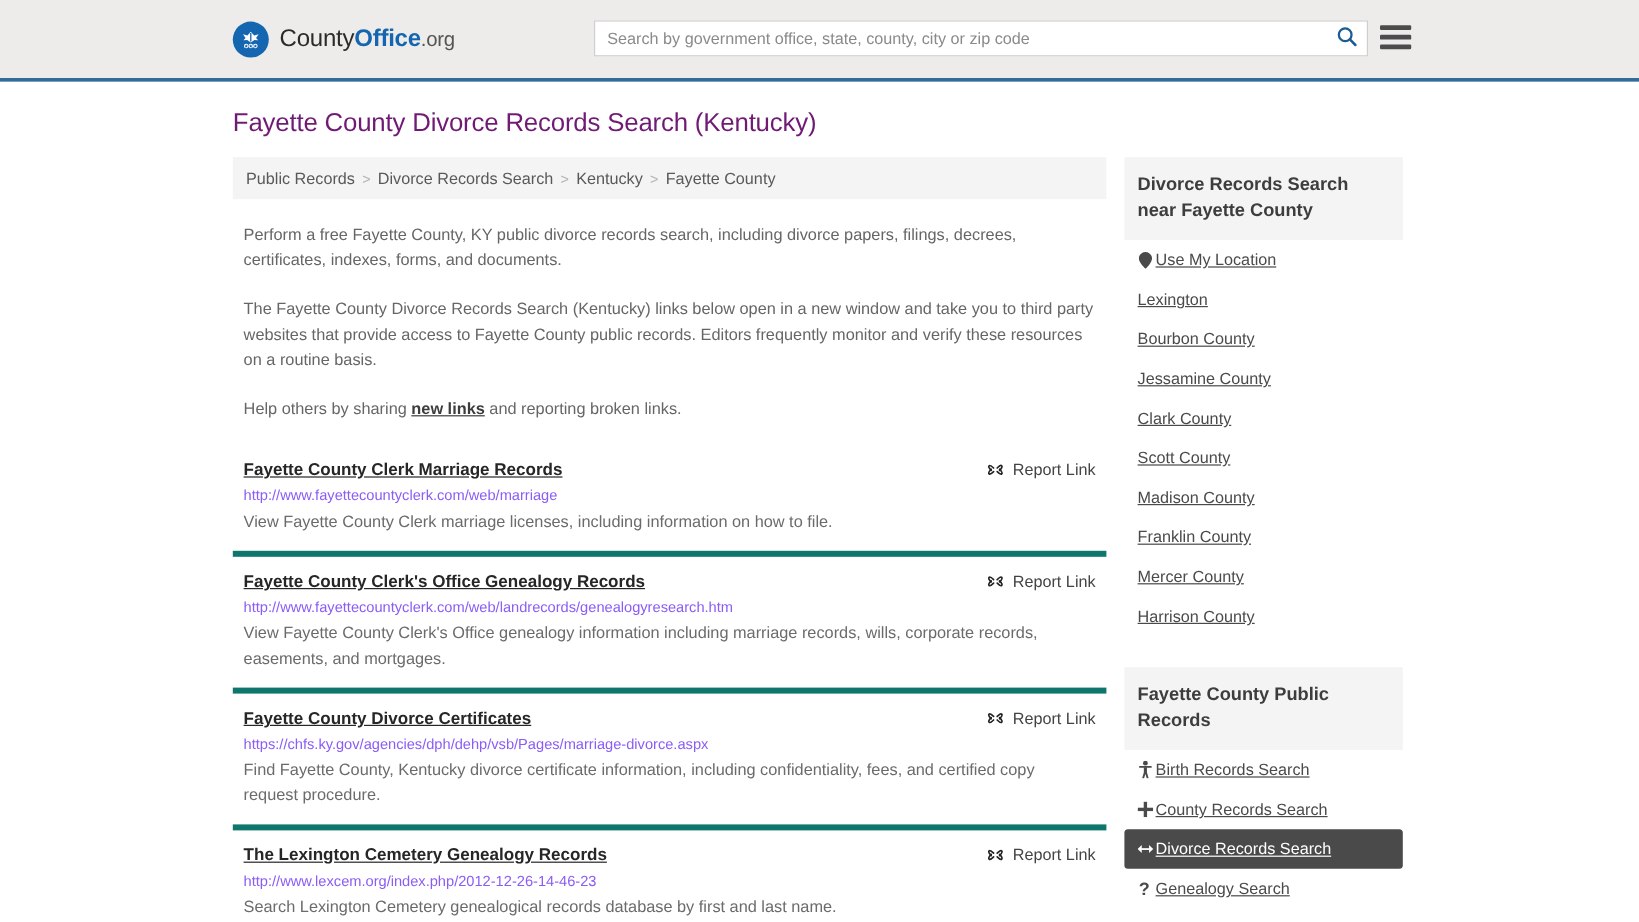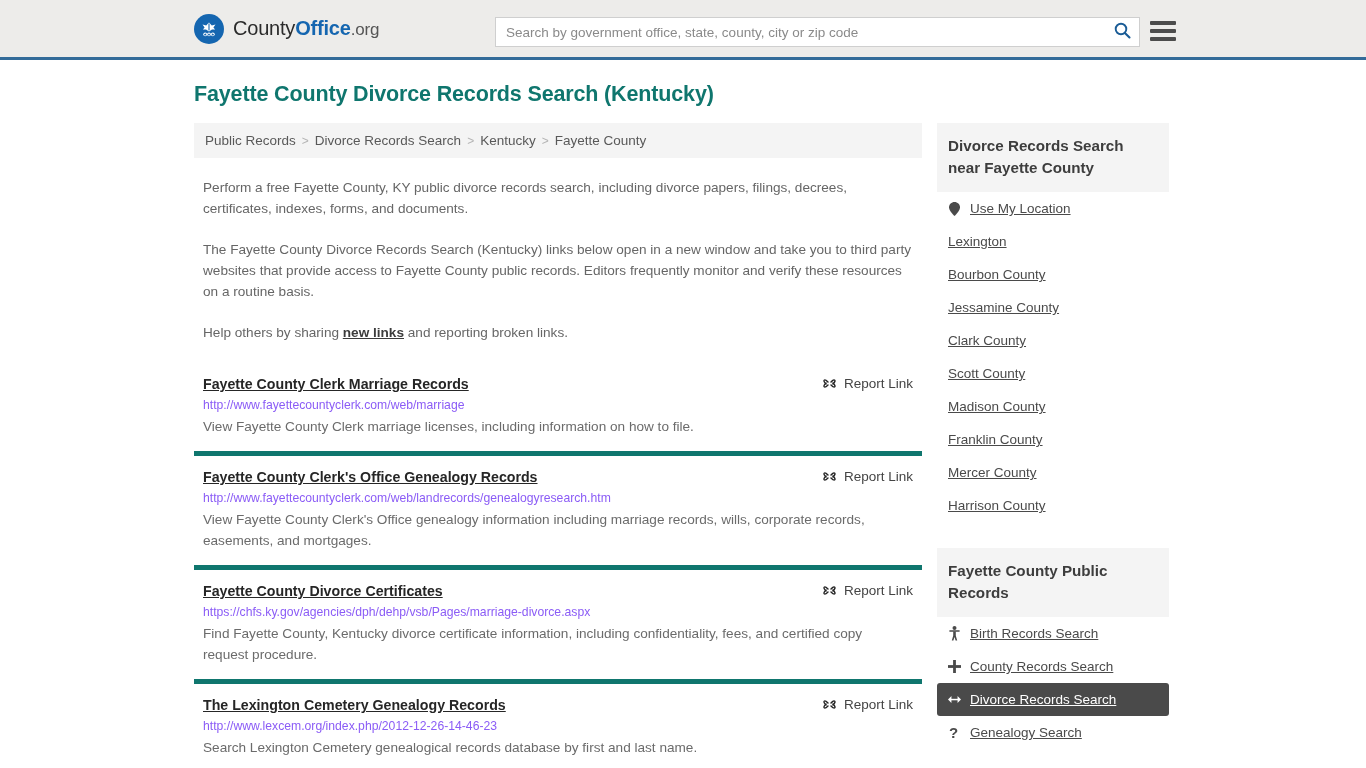--- a/index.html
+++ b/index.html
@@ -7,21 +7,21 @@
     margin: 0; padding: 0;
     width: 1366px; height: 768px;
     overflow: hidden;
     background: #ffffff;
     font-family: "Liberation Sans", sans-serif;
     color: #444;
   }
 
   
   .site-header {
-    height: 60px;
+    height: 68px;
     background: #edecea;
     border-bottom: 3px solid #336b99;
     display: flex;
     align-items: center;
     position: relative;
   }
   .brand {
     display: flex;
     align-items: center;
     margin-left: 194px;
@@ -97,22 +97,22 @@
   }
 
   
   .page {
     width: 1366px;
     padding: 0 194px 0 194px;
     position: relative;
   }
   .page-title {
     font-size: 21.5px;
-    font-weight: bold;
-    color: #0f766e;
+    font-weight: normal;
+    color: #701a75;
     margin: 22px 0 6px 0;
     letter-spacing: -0.15px;
   }
   .content-row {
     display: flex;
     gap: 15px;
     margin-top: 16px;
     align-items: flex-start;
   }
   .main-col { width: 728px; flex: none; }
@@ -209,21 +209,21 @@
     font-size: 15.2px;
     font-weight: bold;
     line-height: 22px;
     padding: 12px 11px 13px 11px;
   }
   .side-list { padding: 0; margin: 0; list-style: none; }
   .side-list li { margin: 0; }
   .side-item {
     display: flex;
     align-items: center;
-    gap: 9px;
+    gap: 2px;
     padding: 9px 11px 9px 11px;
     text-decoration: none;
     color: #4a4a4a;
     font-size: 13.5px;
   }
   .side-item .label { text-decoration: underline; }
   .side-item .ico {
     width: 13px;
     display: flex;
     justify-content: center;

